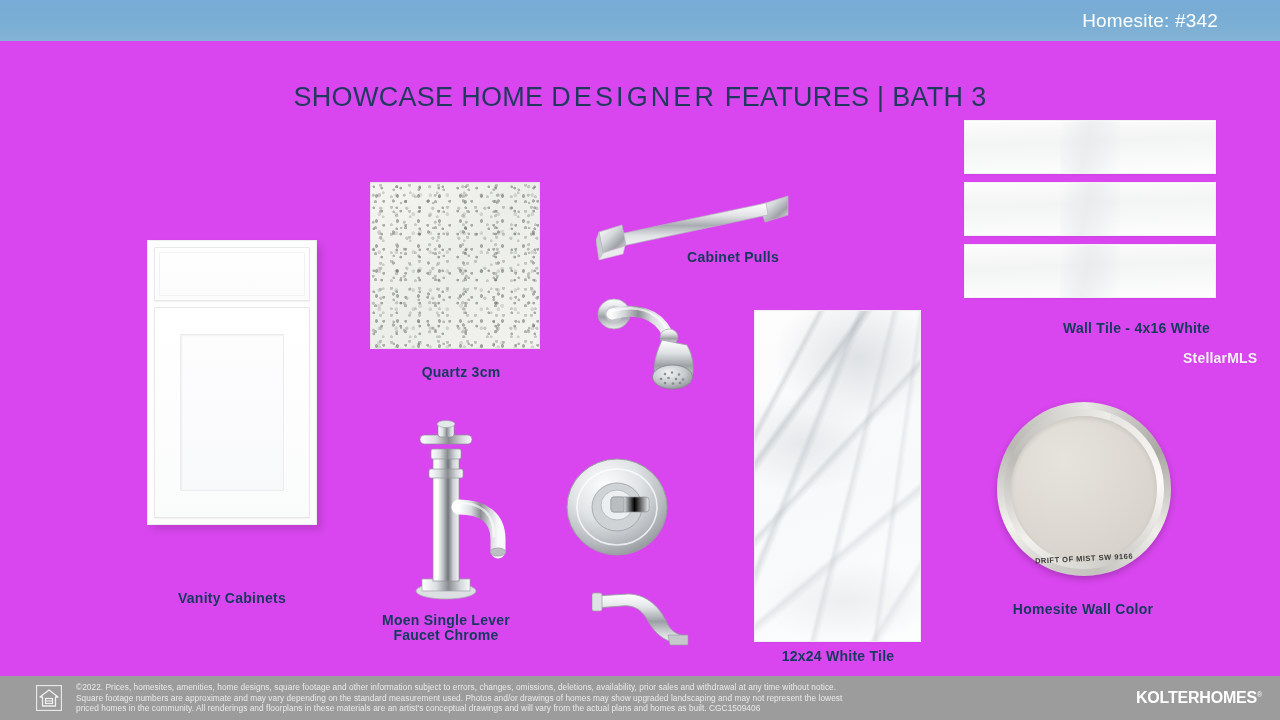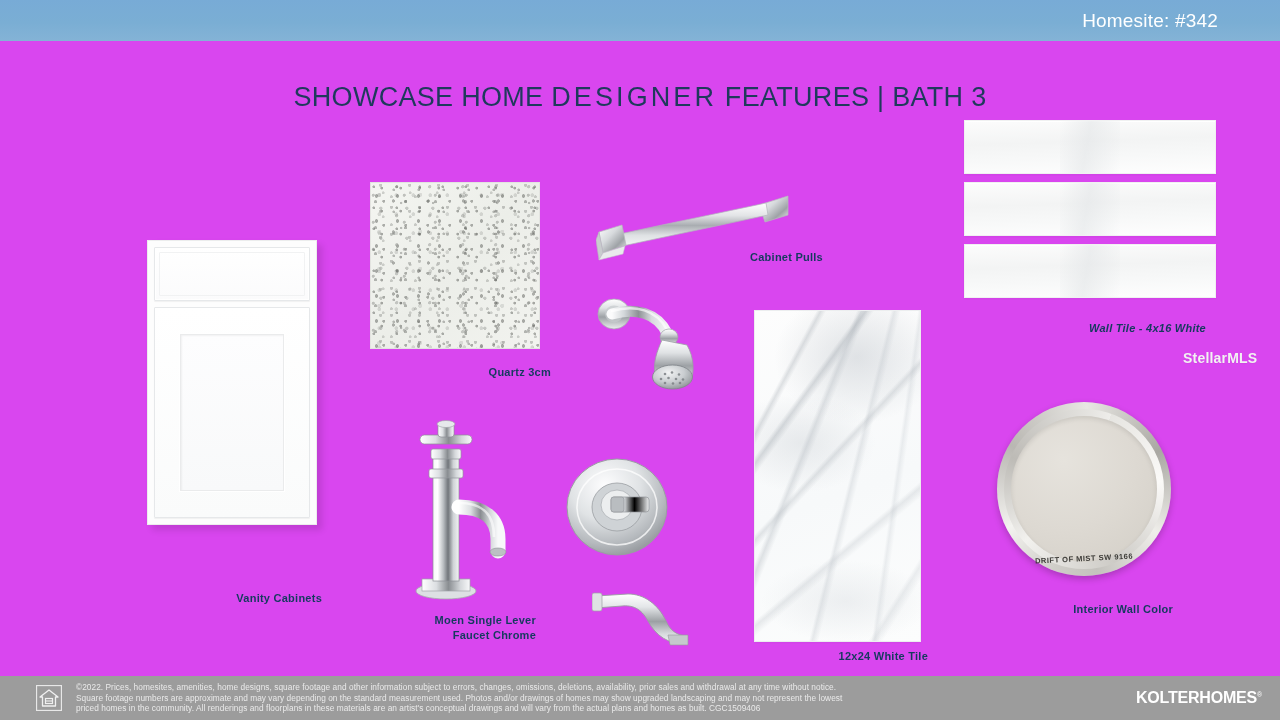--- a/index.html
+++ b/index.html
@@ -26,22 +26,22 @@
   
   .page-title {
     position: absolute; left: 0; top: 82px; width: 1280px;
     text-align: center; color: #1f3a5c; font-size: 27px; font-weight: 400;
     letter-spacing: .3px; white-space: nowrap;
   }
   .page-title .spaced { letter-spacing: 3.1px; }
 
   
   .label {
-    position: absolute; color: #153a5e; font-size: 11px;
-    font-weight: bold; text-align: right; line-height: 15px;
+    position: absolute; color: #153a5e; font-size: 14px;
+    font-weight: bold; text-align: center; line-height: 15px;
     white-space: pre-line; letter-spacing: .25px;
   }
 
   
   .cabinet {
     position: absolute; left: 147px; top: 240px; width: 170px; height: 285px;
     background: #fdfdfd;
     border: 1px solid #eceded;
     box-shadow: 5px 5px 7px rgba(0,0,0,.12);
   }
@@ -232,21 +232,21 @@
       <polygon points="3,72 7,65 29,58 27,66" fill="#e9ebec" stroke="#c2c5c8" stroke-width=".5"></polygon>
     </svg>
   </div>
   <div class="label" style="left:643px; top:250px; width:180px;">Cabinet Pulls</div>
 
   <div class="tile-stack">
     <div class="subway s1"></div>
     <div class="subway s2"></div>
     <div class="subway s3"></div>
   </div>
-  <div class="label" style="left:961px; top:321px; width:245px;font-style:italic;">Wall Tile  -  4x16 White</div>
+  <div class="label" style="left:1014px; top:321px; width:245px;">Wall Tile  -  4x16 White</div>
 
   <div style="position:absolute; left:595px; top:295px; width:135px; height:105px;">
     <svg width="135" height="105" viewBox="0 0 135 105">
       <defs>
         <linearGradient id="chr1" x1="0" y1="0" x2="1" y2="0">
           <stop offset="0%" stop-color="#fbfbfc"></stop>
           <stop offset="22%" stop-color="#d3d7da"></stop>
           <stop offset="48%" stop-color="#8d9195"></stop>
           <stop offset="72%" stop-color="#d8dbde"></stop>
           <stop offset="100%" stop-color="#f4f5f6"></stop>
@@ -375,21 +375,21 @@
 
   <div class="floor-tile"></div>
   <div class="label" style="left:748px; top:649px; width:180px;">12x24 White Tile</div>
 
   <div class="paint-can">
     <div class="paint-rim"></div>
     <div class="paint-rim2"></div>
     <div class="paint-lid"></div>
     <div class="paint-text">DRIFT OF MIST SW 9166</div>
   </div>
-  <div class="label" style="left:993px; top:602px; width:180px;">Interior Wall Color</div>
+  <div class="label" style="left:993px; top:602px; width:180px;">Homesite Wall Color</div>
 
   <div class="watermark">StellarMLS</div>
 
   <div class="footer">
     <svg class="eho" viewBox="0 0 26 26">
       <rect x="0.5" y="0.5" width="25" height="25" fill="none" stroke="#e8e8e8" stroke-width="1.3"></rect>
       <path d="M13 5 L22 12 L19.5 12 L19.5 21 L6.5 21 L6.5 12 L4 12 Z" fill="none" stroke="#f0f0f0" stroke-width="1.3" stroke-linejoin="round"></path>
       <rect x="9.5" y="13.5" width="7" height="5" fill="none" stroke="#f0f0f0" stroke-width="1.2"></rect>
       <line x1="9.5" y1="16" x2="16.5" y2="16" stroke="#f0f0f0" stroke-width="1.1"></line>
     </svg>

